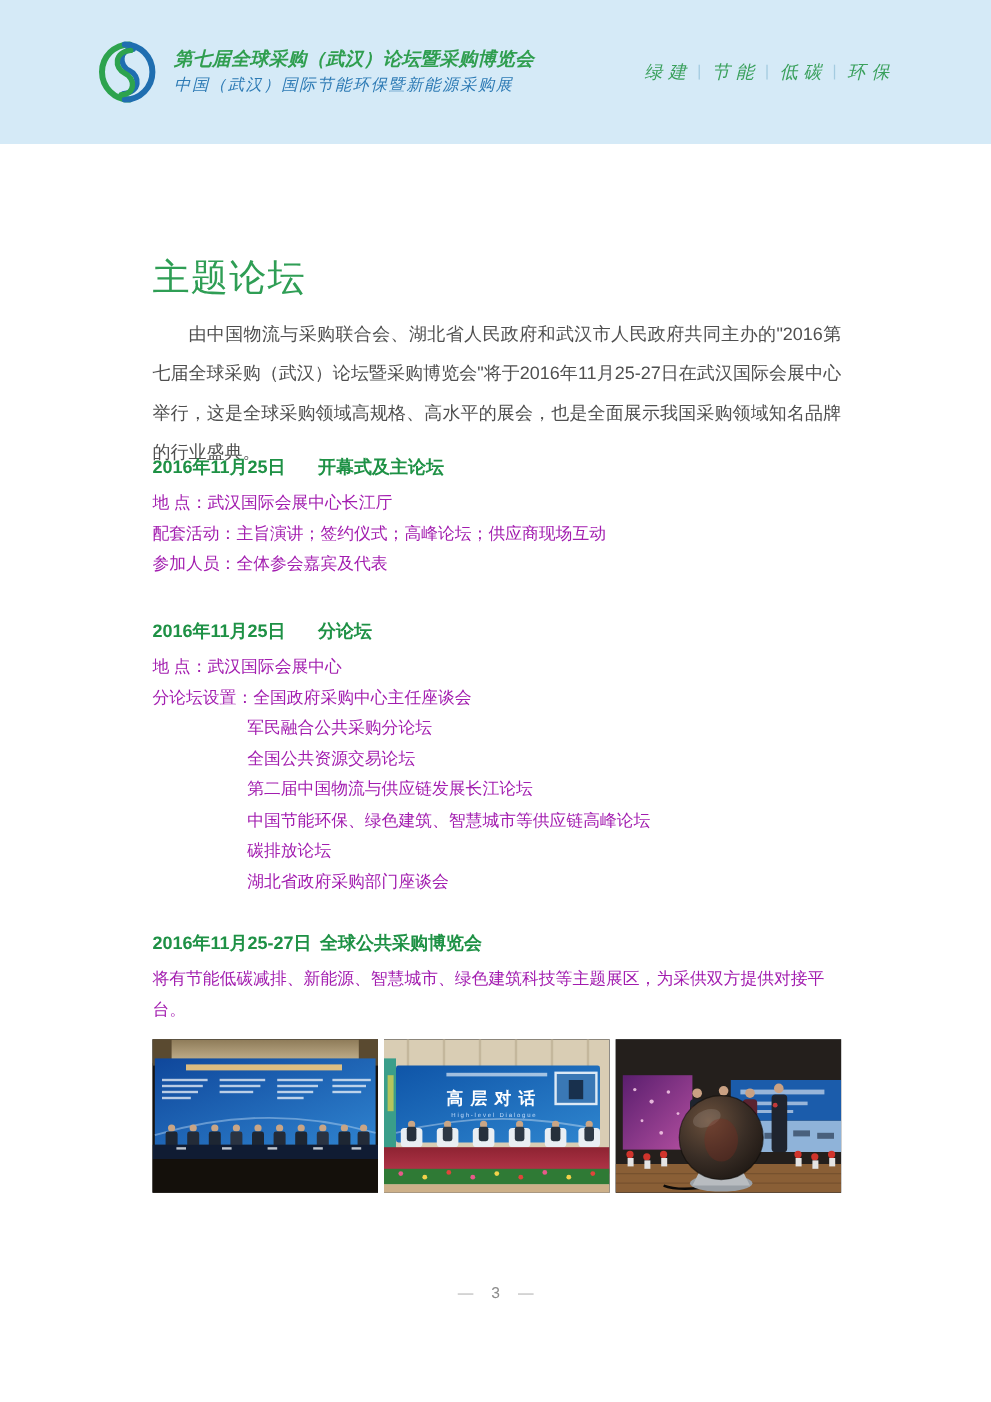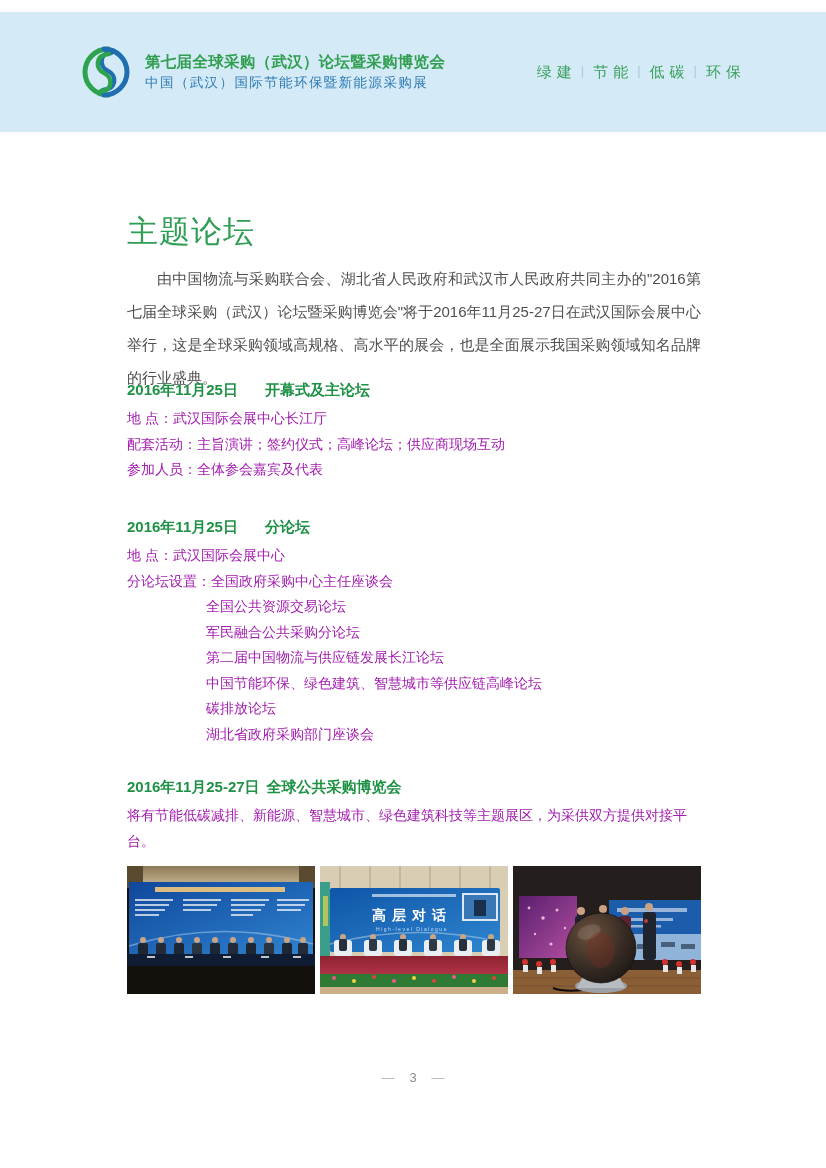--- a/index.html
+++ b/index.html
@@ -7,25 +7,26 @@
   body {
     width: 826px; height: 1168px;
     background: #ffffff;
     font-family: "Liberation Sans", "DejaVu Sans", sans-serif;
     position: relative;
     overflow: hidden;
   }
 
   
   .header {
-    position: absolute; top: 12px; left: 0;
+    position: absolute; top: 0; left: 0;
     width: 826px; height: 120px;
     background: #d5eaf7;
     display: flex; align-items: center;
     padding: 0 80px 0 78px;
+    font-style: italic;
   }
   .brand { display: flex; align-items: center; gap: 11px; }
   .logo svg { display: block; }
   .brand-text .l1 {
     font-size: 15.5px; font-weight: bold; color: #2f9e4f; letter-spacing: 0.3px;
     line-height: 20px;
   }
   .brand-text .l2 {
     font-size: 13.5px; color: #2e7bb5; letter-spacing: 1.4px; margin-top: 2px;
     line-height: 18px;
@@ -117,22 +118,22 @@
   </div>
 </div>
 
 <div class="section sec-2">
   <div class="sec-head">
     <span>2016年11月25日</span><span class="gap-wide">分论坛</span>
   </div>
   <div class="rows">
     <div class="row"><span>地 点：</span><span>武汉国际会展中心</span></div>
     <div class="row"><span>分论坛设置：</span><span>全国政府采购中心主任座谈会</span></div>
+    <div class="row cont"><span>军民融合公共采购分论坛</span></div>
     <div class="row cont"><span>全国公共资源交易论坛</span></div>
-    <div class="row cont"><span>军民融合公共采购分论坛</span></div>
     <div class="row cont"><span>第二届中国物流与供应链发展长江论坛</span></div>
     <div class="row cont"><span>中国节能环保、绿色建筑、智慧城市等供应链高峰论坛</span></div>
     <div class="row cont"><span>碳排放论坛</span></div>
     <div class="row cont"><span>湖北省政府采购部门座谈会</span></div>
   </div>
 </div>
 
 <div class="section sec-3">
   <div class="sec-head">
     <span>2016年11月25-27日</span><span class="gap-narrow">全球公共采购博览会</span>

